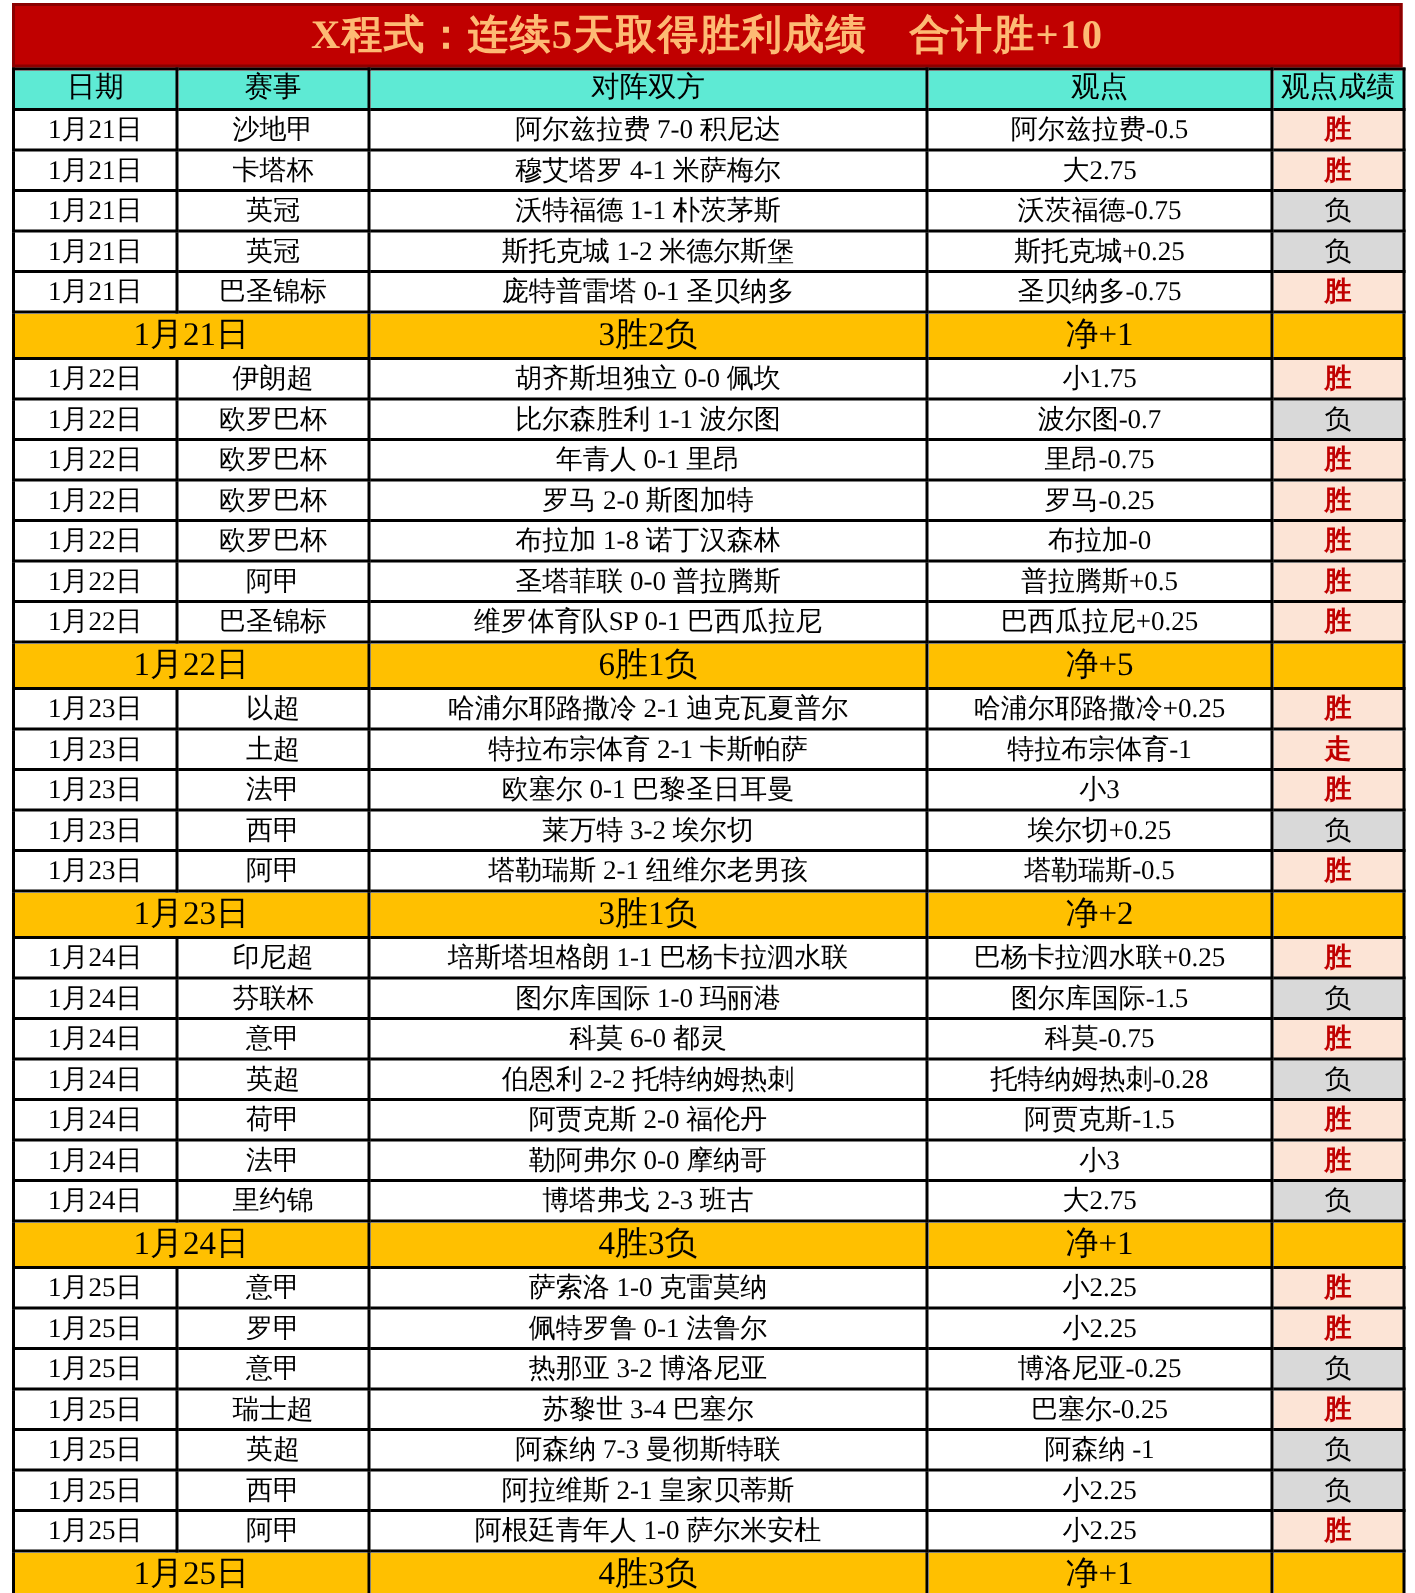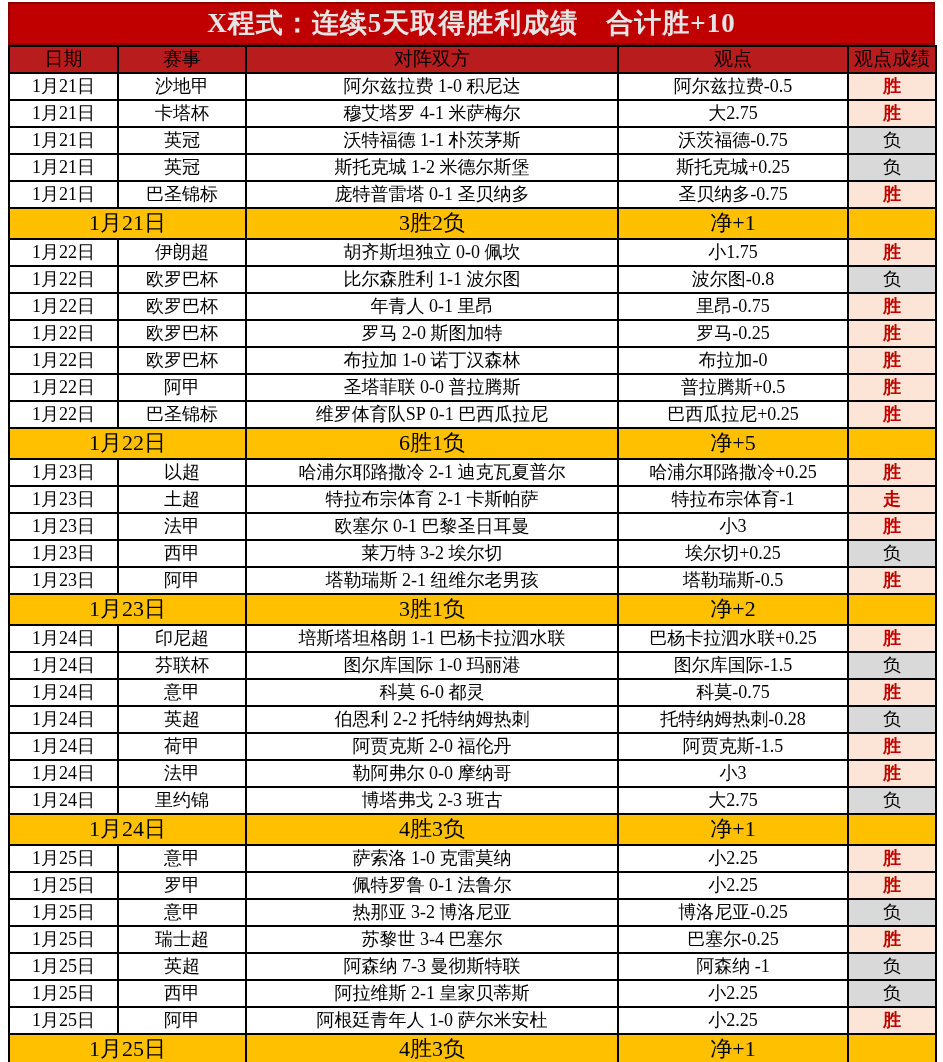--- a/index.html
+++ b/index.html
@@ -12,21 +12,21 @@
   .sheet {
     width: 927px;
     margin: 2px 0 0 8px;
   }
   .title-bar {
     box-sizing: border-box;
     width: 100%;
     height: 43px;
     background: #C00000;
     border: 2px solid #8b0000;
-    color: #e5e5e5;
+    color: #fdba74;
     font-size: 27px;
     font-weight: bold;
     text-align: center;
     line-height: 39px;
     letter-spacing: 1px;
     white-space: nowrap;
     overflow: hidden;
   }
   table.results {
     border-collapse: collapse;
@@ -38,21 +38,21 @@
     padding: 0;
     text-align: center;
     vertical-align: middle;
     font-weight: normal;
     font-size: 18px;
     line-height: 1.1;
     white-space: nowrap;
     overflow: hidden;
   }
   tr.header-row th {
-    background: #b91c1c;
+    background: #5eead4;
     height: 25px;
     font-size: 19px;
   }
   tr.match-row td {
     height: 25px;
     background: #ffffff;
   }
   tr.match-row td.res-win,
   tr.match-row td.res-push {
     background: #FCE4D6;
@@ -89,21 +89,21 @@
         <th>赛事</th>
         <th>对阵双方</th>
         <th>观点</th>
         <th>观点成绩</th>
       </tr>
     </thead>
     <tbody id="table-body">
         <tr class="match-row">
           <td>1月21日</td>
           <td>沙地甲</td>
-          <td>阿尔兹拉费 1-0 积尼达</td>
+          <td>阿尔兹拉费 7-0 积尼达</td>
           <td>阿尔兹拉费-0.5</td>
           <td class="res-win">胜</td>
         </tr>
         <tr class="match-row">
           <td>1月21日</td>
           <td>卡塔杯</td>
           <td>穆艾塔罗 4-1 米萨梅尔</td>
           <td>大2.75</td>
           <td class="res-win">胜</td>
         </tr>
@@ -138,41 +138,41 @@
           <td>1月22日</td>
           <td>伊朗超</td>
           <td>胡齐斯坦独立 0-0 佩坎</td>
           <td>小1.75</td>
           <td class="res-win">胜</td>
         </tr>
         <tr class="match-row">
           <td>1月22日</td>
           <td>欧罗巴杯</td>
           <td>比尔森胜利 1-1 波尔图</td>
-          <td>波尔图-0.8</td>
+          <td>波尔图-0.7</td>
           <td class="res-loss">负</td>
         </tr>
         <tr class="match-row">
           <td>1月22日</td>
           <td>欧罗巴杯</td>
           <td>年青人 0-1 里昂</td>
           <td>里昂-0.75</td>
           <td class="res-win">胜</td>
         </tr>
         <tr class="match-row">
           <td>1月22日</td>
           <td>欧罗巴杯</td>
           <td>罗马 2-0 斯图加特</td>
           <td>罗马-0.25</td>
           <td class="res-win">胜</td>
         </tr>
         <tr class="match-row">
           <td>1月22日</td>
           <td>欧罗巴杯</td>
-          <td>布拉加 1-0 诺丁汉森林</td>
+          <td>布拉加 1-8 诺丁汉森林</td>
           <td>布拉加-0</td>
           <td class="res-win">胜</td>
         </tr>
         <tr class="match-row">
           <td>1月22日</td>
           <td>阿甲</td>
           <td>圣塔菲联 0-0 普拉腾斯</td>
           <td>普拉腾斯+0.5</td>
           <td class="res-win">胜</td>
         </tr>

